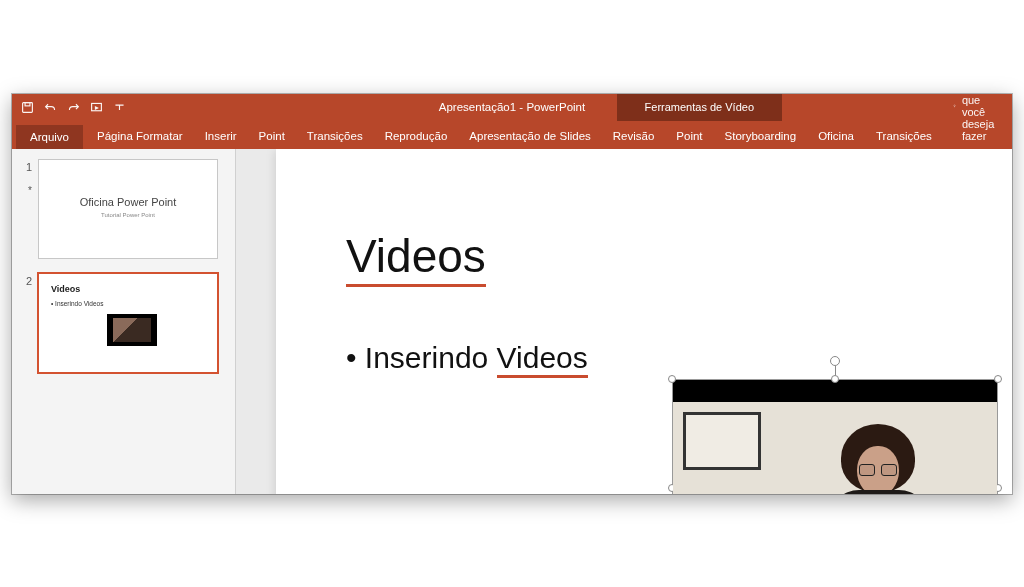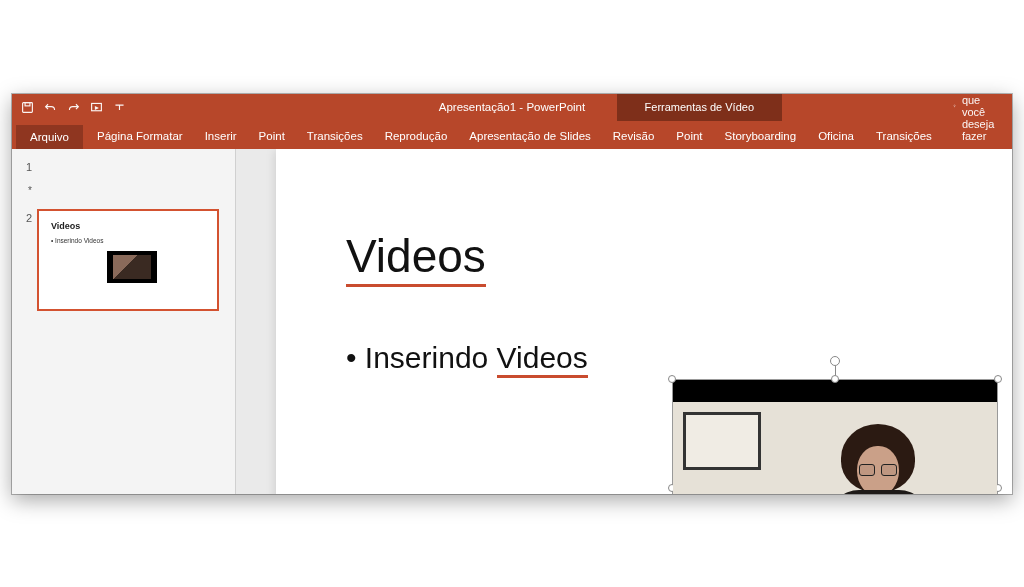--- a/index.html
+++ b/index.html
@@ -122,20 +122,24 @@
   </div>
 
   <div class="workspace">
     <div class="slide-panel">
 
       <div class="thumb-row">
         <div class="thumb-col">
           <div class="thumb-num">1</div>
           <div class="thumb-star">*</div>
         </div>
+        <div class="thumb">
+          <div class="thumb1-title">Oficina Power Point</div>
+          <div class="thumb1-sub">Tutorial Power Point</div>
+        </div>
       </div>
 
       <div class="thumb-row">
         <div class="thumb-col">
           <div class="thumb-num">2</div>
         </div>
         <div class="thumb selected">
           <div class="thumb2-title">Videos</div>
           <div class="thumb2-bullet">• Inserindo Videos</div>
           <div class="thumb2-vid">

